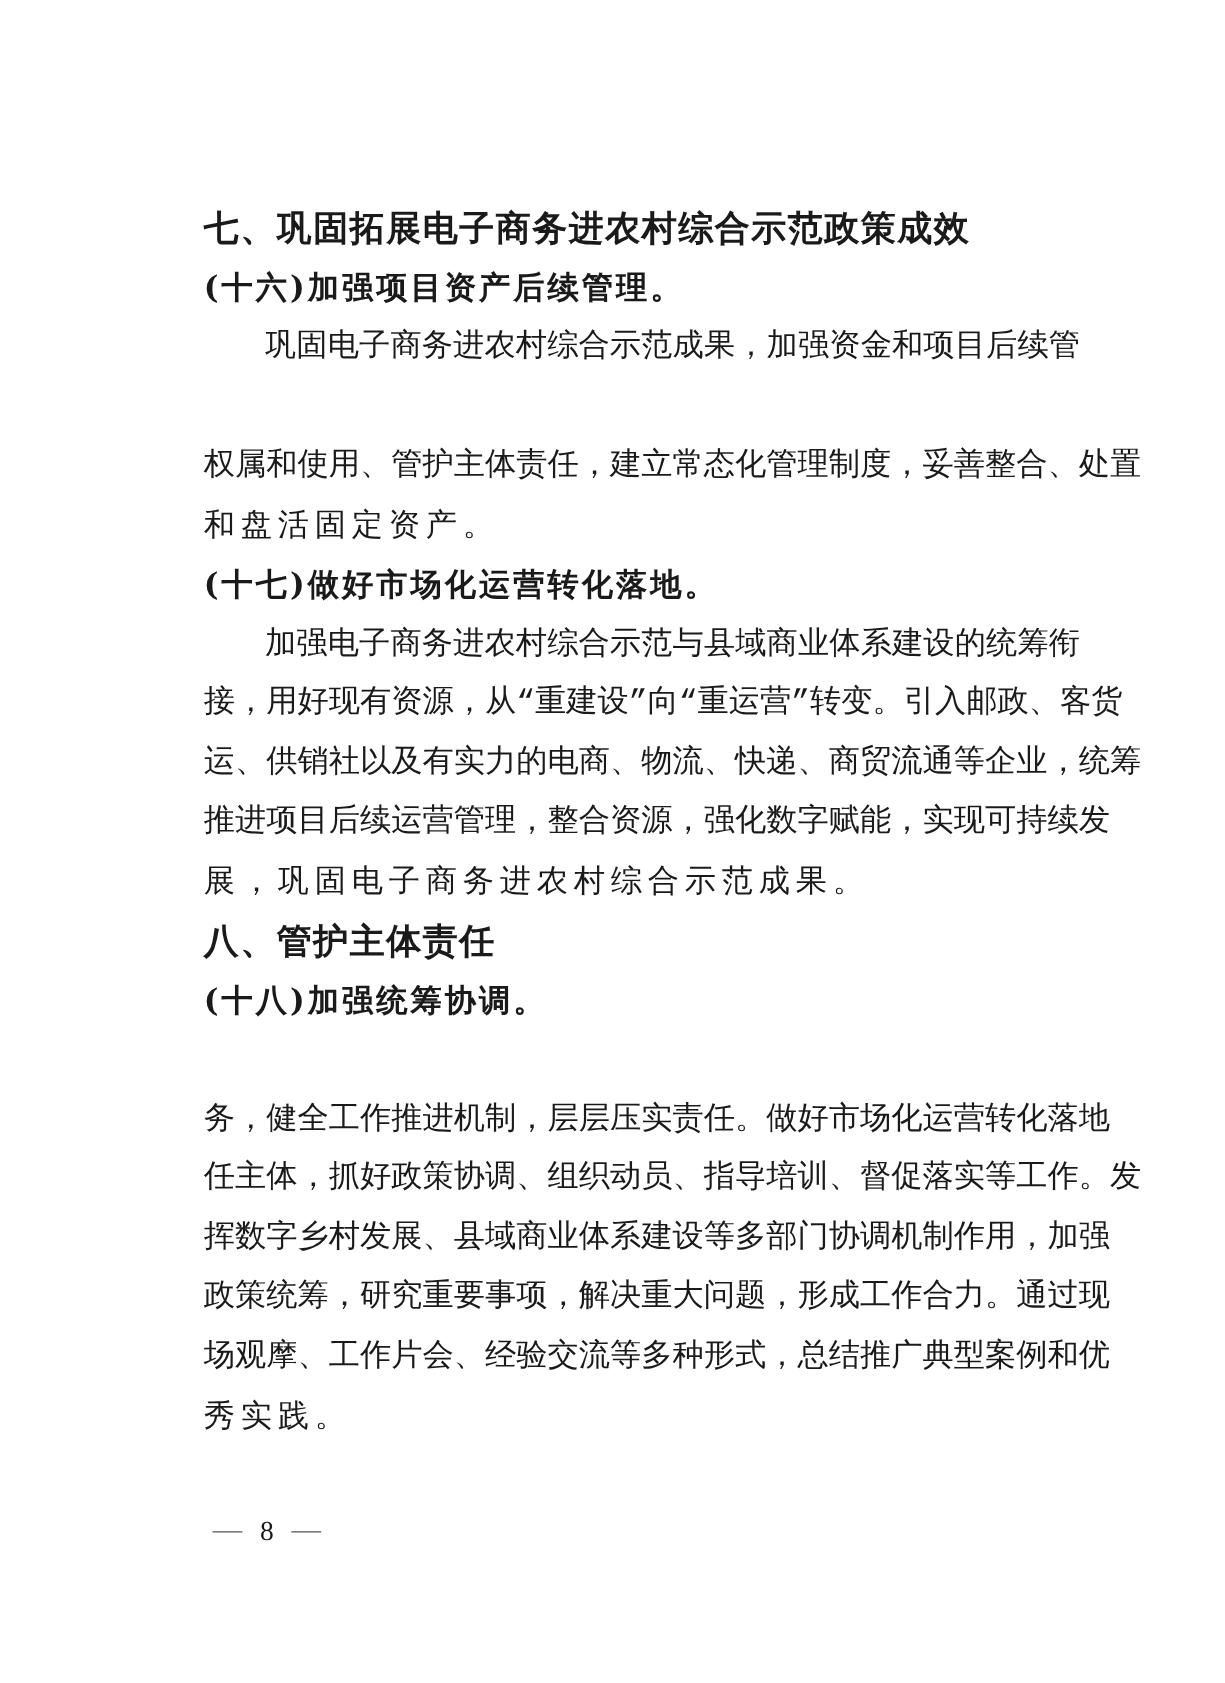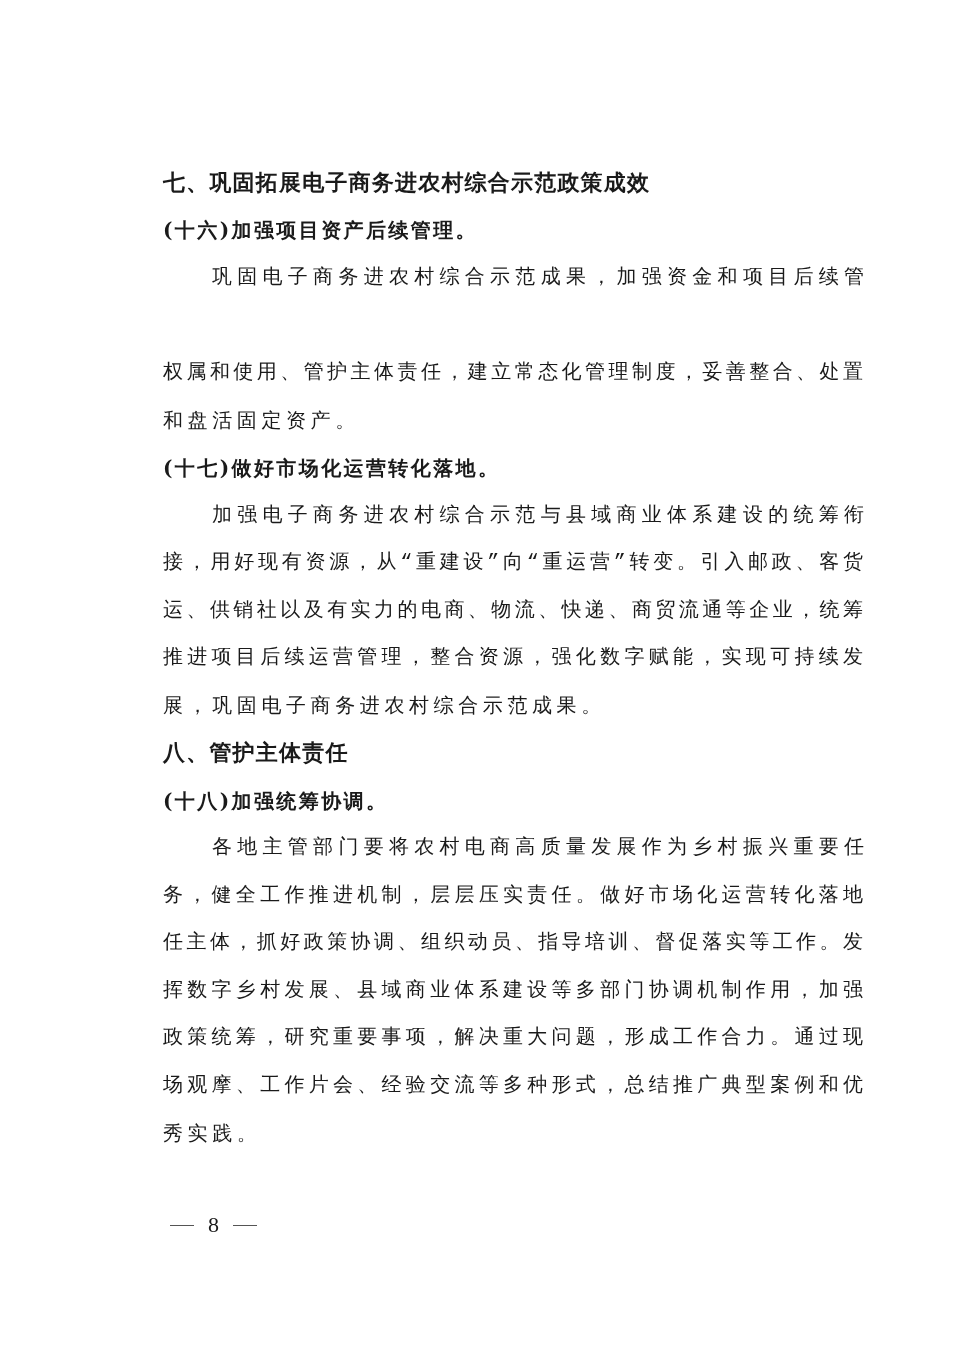--- a/index.html
+++ b/index.html
@@ -1,22 +1,22 @@
 <!DOCTYPE html>
 <html><head>
 <meta charset="utf-8">
 <style>
   html, body { margin: 0; padding: 0; background: #ffffff; }
   body { width: 980px; height: 1346px; position: relative; overflow: hidden;
          font-family: "DejaVu Serif", "Liberation Serif", serif; color: #1a1a1a; }
   .page { position: absolute; left: 0; top: 0; width: 980px; height: 1346px; }
-  .line { position: absolute; left: 163px; width: 700px; font-size: 20px; line-height: 30px;
+  .line { position: absolute; left: 163px; width: 700px; font-size: 25px; line-height: 30px;
           white-space: nowrap; letter-spacing: 4.6px; }
   .h1 { font-family: "DejaVu Sans", "Liberation Sans", sans-serif; font-weight: bold;
-        letter-spacing: 1.2px; font-size: 22px; }
+        letter-spacing: 1.2px; font-size: 28px; }
   .h2 { font-weight: bold; letter-spacing: 2.4px; }
   .indent { left: 212px; width: 652px; }
   .justify { text-align: justify; text-align-last: justify; letter-spacing: 0; font-family: Liberation Mono, monospace; }
   .pagenum { position: absolute; left: 170px; top: 1212px; font-size: 22px;
              font-family: "Liberation Serif", serif; display: flex; align-items: center; gap: 14px; }
   .dash { display: inline-block; width: 24px; height: 1px; background: #555; }
 </style>
 </head>
 <body>
 
@@ -33,21 +33,20 @@
 
   <div class="line indent justify" style="top:501px">加强电子商务进农村综合示范与县域商业体系建设的统筹衔</div>
   <div class="line justify" style="top:548px">接，用好现有资源，从“重建设”向“重运营”转变。引入邮政、客货</div>
   <div class="line justify" style="top:596px">运、供销社以及有实力的电商、物流、快递、商贸流通等企业，统筹</div>
   <div class="line justify" style="top:643px">推进项目后续运营管理，整合资源，强化数字赋能，实现可持续发</div>
   <div class="line" style="top:690px">展，巩固电子商务进农村综合示范成果。</div>
 
   <div class="line h1" style="top:738px">八、管护主体责任</div>
   <div class="line h2" style="top:786px">(十八)加强统筹协调。</div>
 
-  <div class="line indent justify" style="top:833px">各地主管部门要将农村电商高质量发展作为乡村振兴重要任</div>
   <div class="line justify" style="top:881px">务，健全工作推进机制，层层压实责任。做好市场化运营转化落地</div>
   <div class="line justify" style="top:928px">任主体，抓好政策协调、组织动员、指导培训、督促落实等工作。发</div>
   <div class="line justify" style="top:976px">挥数字乡村发展、县域商业体系建设等多部门协调机制作用，加强</div>
   <div class="line justify" style="top:1023px">政策统筹，研究重要事项，解决重大问题，形成工作合力。通过现</div>
   <div class="line justify" style="top:1071px">场观摩、工作片会、经验交流等多种形式，总结推广典型案例和优</div>
   <div class="line" style="top:1118px">秀实践。</div>
 
   <div class="pagenum">
     <span class="dash"></span>
     <span>8</span>

